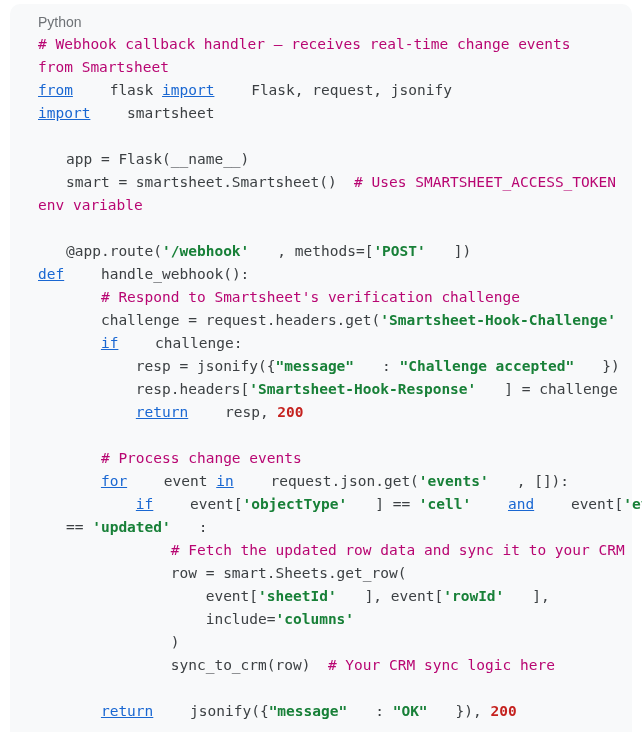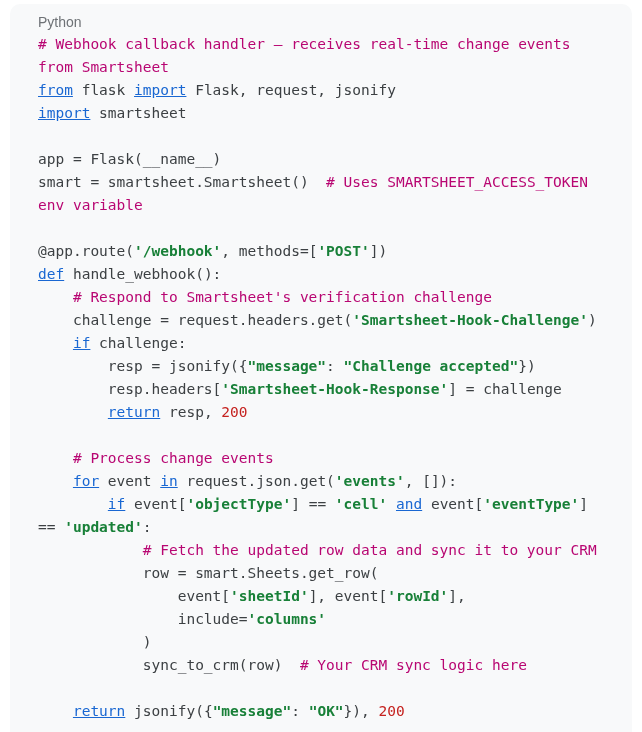--- a/index.html
+++ b/index.html
@@ -33,25 +33,25 @@
     font-family: "DejaVu Sans Mono", "Liberation Mono", monospace;
     font-size: 14.5px;
     line-height: 23px;
     color: var(--pln, #3c4043);
     white-space: pre;
   }
   .code-line {
     min-height: 23px;
     white-space: pre;
   }
-  .tok-pln { color: var(--pln, #3c4043); }
+  .tok-pln { color: var(--pln, #3c4043); margin-left: 28px; }
   .tok-kwd { color: var(--kwd, #1967d2); text-decoration: underline; }
   .tok-str { color: var(--str, #188038); font-weight: bold; }
   .tok-com { color: var(--com, #b80672); }
-  .tok-lit { color: var(--lit, #c5221f); }
+  .tok-lit { color: var(--lit, #c5221f); font-weight: bold; }
 </style>
 </head>
 <body>
 
 <div class="code-card">
   <div class="lang-label">Python</div>
   <pre class="code-pre"><code id="code-lines"><div class="code-line"><span class="tok-com"># Webhook callback handler — receives real-time change events</span></div><div class="code-line"><span class="tok-com">from Smartsheet</span></div><div class="code-line"><span class="tok-kwd">from</span><span class="tok-pln"> flask </span><span class="tok-kwd">import</span><span class="tok-pln"> Flask, request, jsonify</span></div><div class="code-line"><span class="tok-kwd">import</span><span class="tok-pln"> smartsheet</span></div><div class="code-line">&nbsp;</div><div class="code-line"><span class="tok-pln">app = Flask(__name__)</span></div><div class="code-line"><span class="tok-pln">smart = smartsheet.Smartsheet()  </span><span class="tok-com"># Uses SMARTSHEET_ACCESS_TOKEN</span></div><div class="code-line"><span class="tok-com">env variable</span></div><div class="code-line">&nbsp;</div><div class="code-line"><span class="tok-pln">@app.route(</span><span class="tok-str">'/webhook'</span><span class="tok-pln">, methods=[</span><span class="tok-str">'POST'</span><span class="tok-pln">])</span></div><div class="code-line"><span class="tok-kwd">def</span><span class="tok-pln"> handle_webhook():</span></div><div class="code-line"><span class="tok-pln">    </span><span class="tok-com"># Respond to Smartsheet's verification challenge</span></div><div class="code-line"><span class="tok-pln">    challenge = request.headers.get(</span><span class="tok-str">'Smartsheet-Hook-Challenge'</span><span class="tok-pln">)</span></div><div class="code-line"><span class="tok-pln">    </span><span class="tok-kwd">if</span><span class="tok-pln"> challenge:</span></div><div class="code-line"><span class="tok-pln">        resp = jsonify({</span><span class="tok-str">"message"</span><span class="tok-pln">: </span><span class="tok-str">"Challenge accepted"</span><span class="tok-pln">})</span></div><div class="code-line"><span class="tok-pln">        resp.headers[</span><span class="tok-str">'Smartsheet-Hook-Response'</span><span class="tok-pln">] = challenge</span></div><div class="code-line"><span class="tok-pln">        </span><span class="tok-kwd">return</span><span class="tok-pln"> resp, </span><span class="tok-lit">200</span></div><div class="code-line">&nbsp;</div><div class="code-line"><span class="tok-pln">    </span><span class="tok-com"># Process change events</span></div><div class="code-line"><span class="tok-pln">    </span><span class="tok-kwd">for</span><span class="tok-pln"> event </span><span class="tok-kwd">in</span><span class="tok-pln"> request.json.get(</span><span class="tok-str">'events'</span><span class="tok-pln">, []):</span></div><div class="code-line"><span class="tok-pln">        </span><span class="tok-kwd">if</span><span class="tok-pln"> event[</span><span class="tok-str">'objectType'</span><span class="tok-pln">] == </span><span class="tok-str">'cell'</span><span class="tok-pln"> </span><span class="tok-kwd">and</span><span class="tok-pln"> event[</span><span class="tok-str">'eventType'</span><span class="tok-pln">]</span></div><div class="code-line"><span class="tok-pln">== </span><span class="tok-str">'updated'</span><span class="tok-pln">:</span></div><div class="code-line"><span class="tok-pln">            </span><span class="tok-com"># Fetch the updated row data and sync it to your CRM</span></div><div class="code-line"><span class="tok-pln">            row = smart.Sheets.get_row(</span></div><div class="code-line"><span class="tok-pln">                event[</span><span class="tok-str">'sheetId'</span><span class="tok-pln">], event[</span><span class="tok-str">'rowId'</span><span class="tok-pln">],</span></div><div class="code-line"><span class="tok-pln">                include=</span><span class="tok-str">'columns'</span></div><div class="code-line"><span class="tok-pln">            )</span></div><div class="code-line"><span class="tok-pln">            sync_to_crm(row)  </span><span class="tok-com"># Your CRM sync logic here</span></div><div class="code-line">&nbsp;</div><div class="code-line"><span class="tok-pln">    </span><span class="tok-kwd">return</span><span class="tok-pln"> jsonify({</span><span class="tok-str">"message"</span><span class="tok-pln">: </span><span class="tok-str">"OK"</span><span class="tok-pln">}), </span><span class="tok-lit">200</span></div></code></pre>
 </div>
 
 </body></html>

